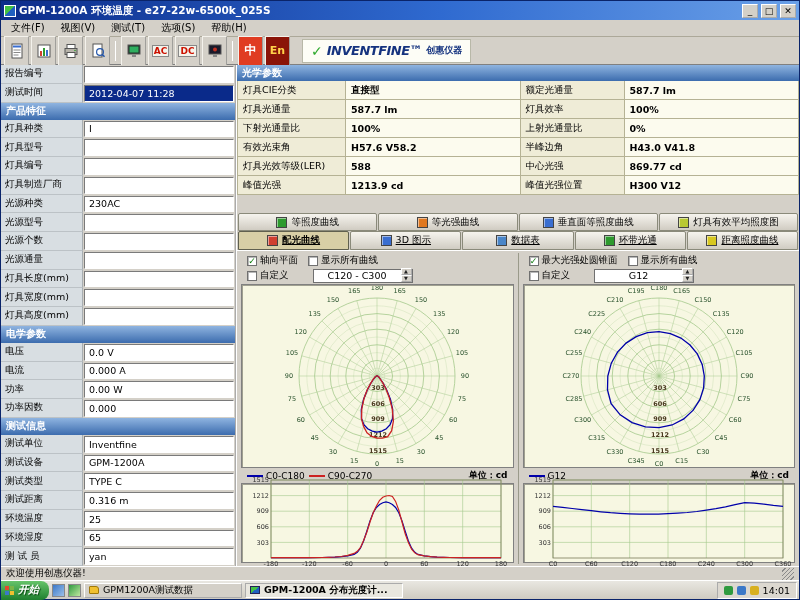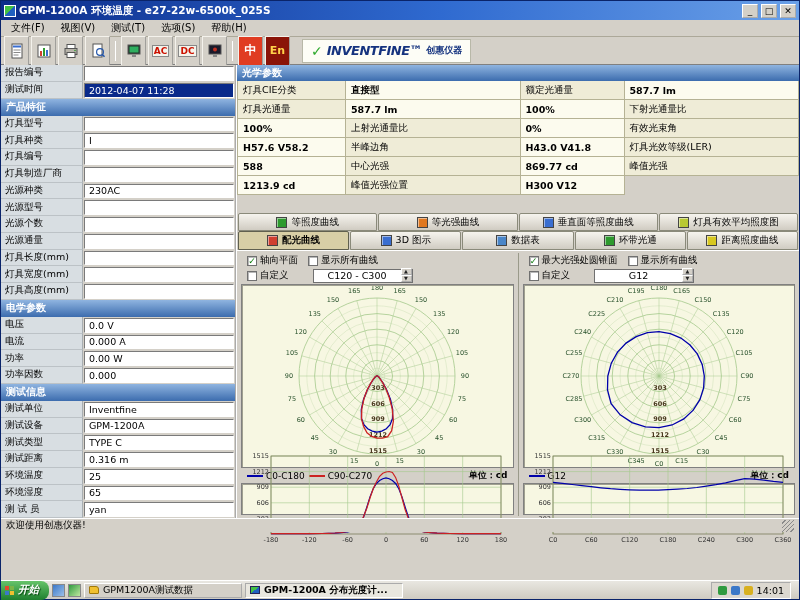--- a/index.html
+++ b/index.html
@@ -40,21 +40,21 @@
   .right-panel { flex:1; display:flex; flex-direction:column; min-width:0; background:#d4d0c8; }
   .optical-header { flex:0 0 16px; background:linear-gradient(180deg,#8fb4e0,#3c6cae); color:#fff; font-weight:bold; display:flex; align-items:center; padding-left:5px; font-size:10px; }
   .optical-grid { display:grid; grid-template-columns:108px 1fr 104px 1fr; border-left:1px solid #b5b294; }
   .ocell { height:19px; display:flex; align-items:center; padding-left:5px; border-right:1px solid #b5b294; border-bottom:1px solid #b5b294; font-size:9.5px; overflow:hidden; white-space:nowrap; }
   .ocell-l { background:#efecd7; }
   .ocell-v { background:#fcfbee; font-weight:bold; }
 
   
   .tabs { display:flex; gap:1px; padding:0 1px; margin-top:18px; }
   .tabs1 { height:18px; flex:0 0 18px; }
-  .tabs2 { height:19px; flex:0 0 19px; margin-top:0; }
+  .tabs2 { height:19px; flex:0 0 19px; margin-top:0;text-decoration:underline; }
   .tab { flex:1; display:flex; align-items:center; justify-content:center; gap:4px; background:linear-gradient(180deg,#f6f4ee,#d0ccc2); border:1px solid #8a8a7a; border-radius:2px 2px 0 0; font-size:9.5px; white-space:nowrap; overflow:hidden; }
   .tab.active { background:#d8cfa6; border-color:#60604f; font-weight:bold; }
   .tab-icon { width:11px; height:11px; flex:0 0 11px; border:1px solid #444; box-shadow:inset 1px 1px 0 rgba(255,255,255,.5); }
 
   
   .chart-panel { flex:1; display:flex; gap:2px; padding:2px; min-height:0; border-top:1px solid #fff; }
   .chart-half { flex:1; display:flex; flex-direction:column; min-width:0; }
   .chart-half + .chart-half { border-left:1px solid #9a9a8a; padding-left:2px; }
   .ctrl-line { height:15px; flex:0 0 15px; display:flex; align-items:center; gap:10px; padding-left:8px; font-size:9.5px; }
   .cbwrap { display:flex; align-items:center; gap:3px; }
@@ -66,21 +66,21 @@
   .polar-box { flex:0 0 184px; background:#f7f7e2; border:1px solid #808080; box-shadow:inset 1px 1px 0 #a0a090; margin:1px 2px; display:flex; align-items:center; justify-content:center; }
   .legend { height:13px; flex:0 0 13px; display:flex; align-items:center; gap:4px; padding:0 8px; font-size:9px; }
   .leg-item { display:flex; align-items:center; gap:3px; }
   .sw { width:16px; height:2px; display:inline-block; }
   .unit { margin-left:auto; font-weight:bold; }
   .cart-box { flex:1; background:#f7f7e2; border:1px solid #808080; box-shadow:inset 1px 1px 0 #a0a090; margin:1px 2px; display:flex; align-items:center; justify-content:center; min-height:0; }
 
   
   .statusbar { height:14px; flex:0 0 14px; border-top:1px solid #fff; display:flex; align-items:center; padding:0 5px; font-size:9.5px; background:#d4d0c8; }
   .grip { margin-left:auto; width:12px; height:12px; background:repeating-linear-gradient(135deg,#d4d0c8,#d4d0c8 2px,#8a8a8a 2px,#8a8a8a 3px); }
-  .taskbar { height:19px; flex:0 0 19px; background:linear-gradient(180deg,#e9e7e1,#cfcbc1); border-top:1px solid #fff; display:flex; align-items:center; gap:3px; padding-right:8px;margin-top:48px; }
+  .taskbar { height:19px; flex:0 0 19px; background:linear-gradient(180deg,#e9e7e1,#cfcbc1); border-top:1px solid #fff; display:flex; align-items:center; gap:3px; padding-right:2px; }
   .start { height:19px; background:linear-gradient(180deg,#66c46a,#1f7f2f); color:#fff; font-weight:bold; font-style:italic; border-radius:0 8px 8px 0; display:flex; align-items:center; gap:4px; padding:0 10px 0 4px; font-size:10.5px; text-shadow:1px 1px 1px #0a4a12; }
   .flag { width:9px; height:9px; display:grid; grid-template-columns:4px 4px; grid-gap:1px; }
   .flag i { width:4px; height:4px; display:block; }
   .f-r{background:#e24a2e;} .f-g{background:#7ab648;} .f-b{background:#3b78c8;} .f-y{background:#f0c030;}
   .ql { width:13px; height:13px; border:1px solid #888; }
   .ql1 { background:linear-gradient(135deg,#3b78c8,#9cc0e8); }
   .ql2 { background:linear-gradient(135deg,#2f9a3f,#bfe8a0); }
   .tasks { display:flex; gap:3px; flex:1; min-width:0; }
   .task { width:158px; height:15px; background:#d4d0c8; border:1px outset #fff; display:flex; align-items:center; gap:4px; padding:0 4px; font-size:9.5px; overflow:hidden; white-space:nowrap; }
   .task.active { border-style:inset; background:#e9e7df; font-weight:bold; }
@@ -181,26 +181,26 @@
         <div class="lrow">
           <div class="lbl">报告编号</div>
           <div class="val"></div>
         </div>
         <div class="lrow">
           <div class="lbl">测试时间</div>
           <div class="val sel">2012-04-07 11:28</div>
         </div>
         <div class="lheader">产品特征</div>
         <div class="lrow">
-          <div class="lbl">灯具型号</div>
-          <div class="val"></div>
-        </div>
-        <div class="lrow">
           <div class="lbl">灯具种类</div>
           <div class="val">I</div>
+        </div>
+        <div class="lrow">
+          <div class="lbl">灯具型号</div>
+          <div class="val"></div>
         </div>
         <div class="lrow">
           <div class="lbl">灯具编号</div>
           <div class="val"></div>
         </div>
         <div class="lrow">
           <div class="lbl">灯具制造厂商</div>
           <div class="val"></div>
         </div>
         <div class="lrow">
@@ -281,20 +281,21 @@
 
     <div class="right-panel">
       <div class="optical-header">光学参数</div>
       <div class="optical-grid" id="optical-grid">
           <div class="ocell ocell-l">灯具CIE分类</div>
           <div class="ocell ocell-v">直接型</div>
           <div class="ocell ocell-l">额定光通量</div>
           <div class="ocell ocell-v">587.7 lm</div>
           <div class="ocell ocell-l">灯具光通量</div>
           <div class="ocell ocell-v">587.7 lm</div>
+          <div class="ocell ocell-l">灯具效率</div>
           <div class="ocell ocell-v">100%</div>
           <div class="ocell ocell-l">下射光通量比</div>
           <div class="ocell ocell-v">100%</div>
           <div class="ocell ocell-l">上射光通量比</div>
           <div class="ocell ocell-v">0%</div>
           <div class="ocell ocell-l">有效光束角</div>
           <div class="ocell ocell-v">H57.6 V58.2</div>
           <div class="ocell ocell-l">半峰边角</div>
           <div class="ocell ocell-v">H43.0 V41.8</div>
           <div class="ocell ocell-l">灯具光效等级(LER)</div>

